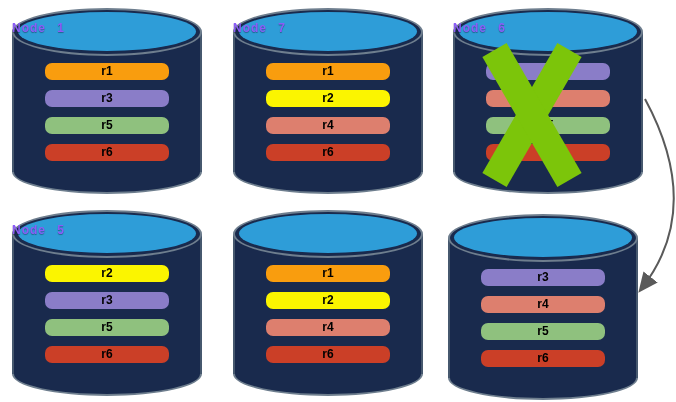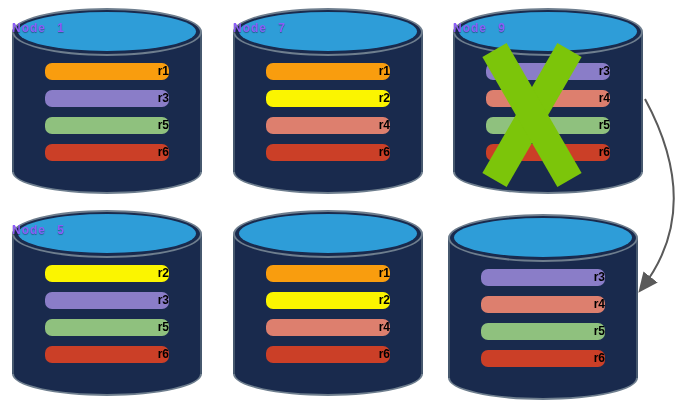--- a/index.html
+++ b/index.html
@@ -31,21 +31,21 @@
     background:#2E9DD8;
   }
   .node-title{
     position:absolute;top:13px;left:0;right:0;
     color:#8b5cf6;font-weight:bold;font-size:12px;letter-spacing:1px;word-spacing:7px;
     text-shadow:0 1px 1px rgba(0,0,0,0.35);
   }
   .bars{position:absolute;top:55px;left:0;right:0;}
   .bar{
     width:124px;height:17px;margin:0 auto 10px auto;border-radius:7px;
-    text-align:right;font-weight:bold;font-size:12px;line-height:17px;color:#000000;
+    text-align:center;font-weight:bold;font-size:12px;line-height:17px;color:#000000;
   }
   .xmark{position:absolute;left:0;top:0;width:190px;height:186px;z-index:5;}
   .xstroke{position:absolute;left:65px;top:32px;width:28px;height:150px;}
   .xs1{transform:rotate(30deg);}
   .xs2{transform:rotate(-30deg);}
   .arrow-layer{position:absolute;left:0;top:0;width:676px;height:402px;z-index:6;pointer-events:none;}
 </style>
 </head>
 <body>
 
@@ -77,21 +77,21 @@
       <div class="bar" style="background-color: rgb(221, 127, 110);">r4</div>
       <div class="bar" style="background-color: rgb(203, 63, 39);">r6</div>
     </div>
   </div>
 
   <div class="node node3">
     <div class="cyl-bottom"></div>
     <div class="cyl-body"></div>
     <div class="cyl-rim"></div>
     <div class="cyl-top"></div>
-    <div class="node-title">Node 9</div>
+    <div class="node-title">Node 6</div>
     <div class="bars">
       <div class="bar" style="background-color: rgb(138, 125, 200);">r3</div>
       <div class="bar" style="background-color: rgb(221, 127, 110);">r4</div>
       <div class="bar" style="background-color: rgb(143, 193, 126);">r5</div>
       <div class="bar" style="background-color: rgb(203, 63, 39);">r6</div>
     </div>
     <div class="xmark">
       <span class="xstroke xs1" style="background-color: rgb(124, 197, 10);"></span>
       <span class="xstroke xs2" style="background-color: rgb(124, 197, 10);"></span>
     </div>

